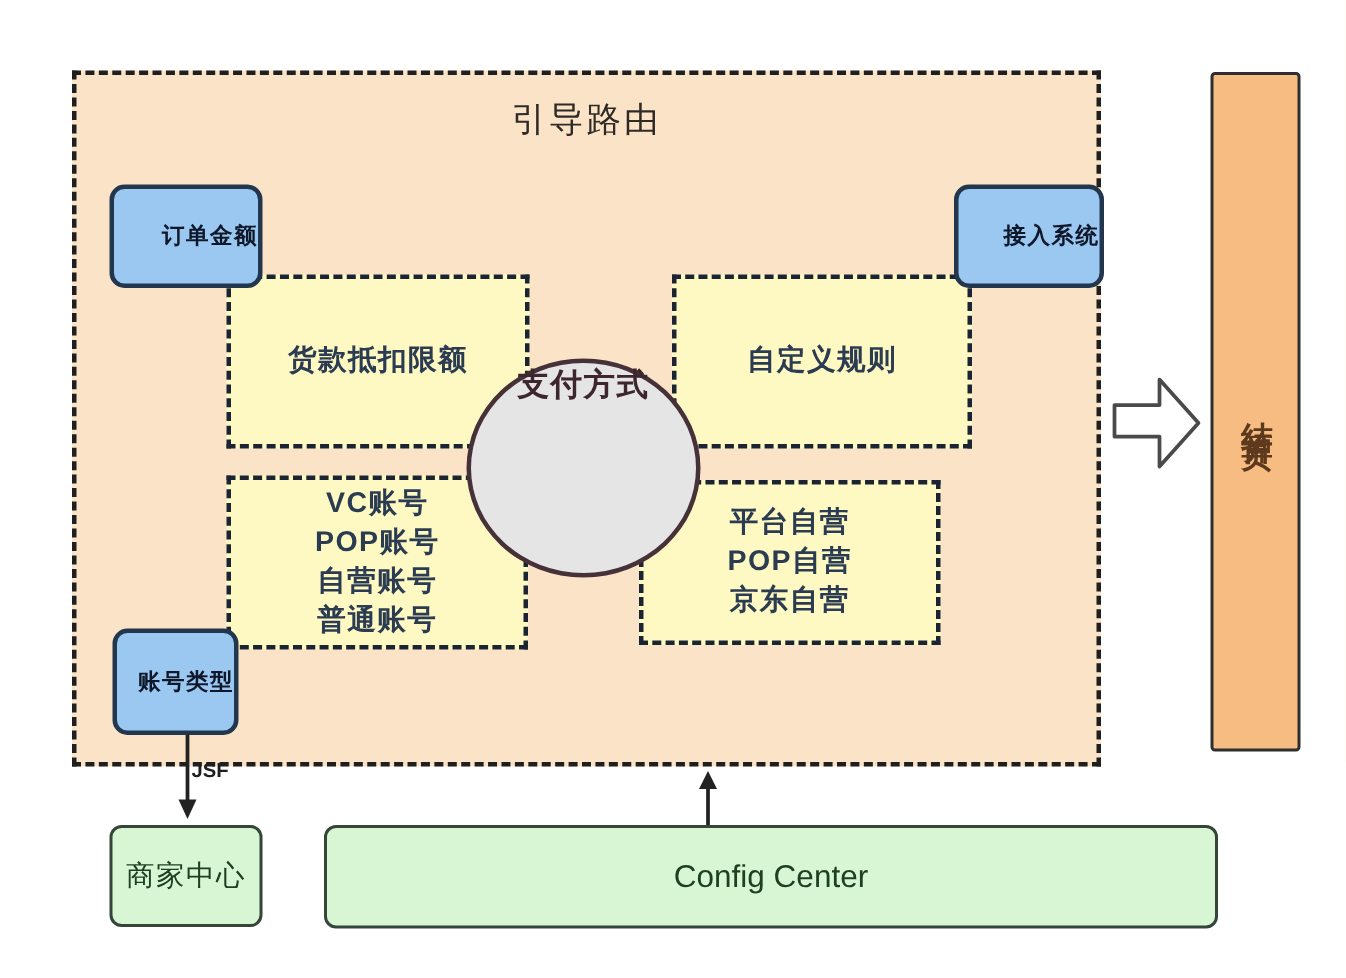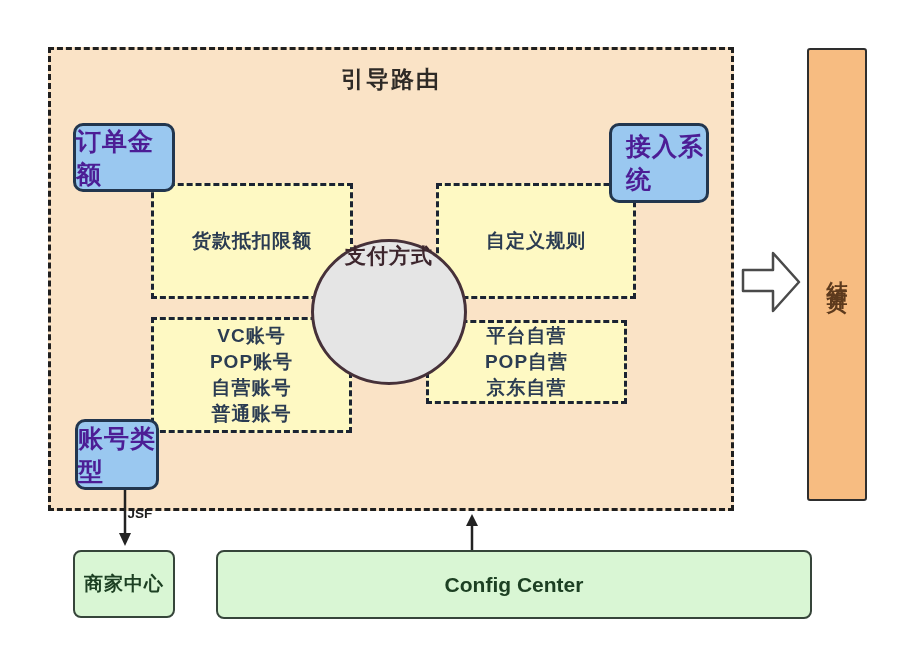--- a/index.html
+++ b/index.html
@@ -7,44 +7,44 @@
     position:relative;width:897px;height:652px;background:#ffffff;overflow:hidden;
     font-family:"Liberation Sans","DejaVu Sans",sans-serif;
   }
   
   .routing-container{
     position:absolute;left:48px;top:47px;width:686px;height:464px;
     background:#FAE3C6;border:3px dashed #1f1f1f;z-index:1;box-sizing:border-box;
   }
   .routing-title{
     position:absolute;left:48px;top:64px;width:686px;text-align:center;
-    font-size:23px;font-weight:bold;color:#2e2a26;letter-spacing:2px;z-index:2;
+    font-size:23px;font-weight:normal;color:#2e2a26;letter-spacing:2px;z-index:2;
   }
   
   .box-blue{
     position:absolute;background:#9AC8F0;border:3px solid #22364e;border-radius:10px;
-    display:flex;align-items:center;justify-content:flex-start;
-    font-size:25px;font-weight:bold;color:#4c1d95;z-index:4;box-sizing:border-box;
+    display:flex;align-items:center;justify-content:flex-end;
+    font-size:15px;font-weight:bold;color:#0f172a;z-index:4;box-sizing:border-box;
     letter-spacing:1px;
   }
   
   .box-dashed{
     position:absolute;background:#fef9c3;border:3px dashed #1b2433;
     display:flex;flex-direction:column;align-items:center;justify-content:center;
     font-size:19px;font-weight:bold;color:#2b3c52;z-index:3;box-sizing:border-box;
     letter-spacing:1px;line-height:26px;text-align:center;
   }
   .node-order-amount{left:73px;top:123px;width:102px;height:69px;}
-  .node-access-system{left:609px;top:123px;width:100px;height:80px;padding-left:14px;}
+  .node-access-system{left:636px;top:123px;width:100px;height:69px;padding-left:14px;}
   .node-account-type{left:75px;top:419px;width:84px;height:71px;}
   .node-product-type{left:606px;top:419px;width:102px;height:70px;}
   .node-deduction-limit{left:151px;top:183px;width:202px;height:116px;}
-  .node-custom-rules{left:436px;top:183px;width:200px;height:116px;}
+  .node-custom-rules{left:448px;top:183px;width:200px;height:116px;}
   .node-account-detail{left:151px;top:317px;width:201px;height:116px;}
-  .node-product-detail{left:426px;top:320px;width:201px;height:84px;}
+  .node-product-detail{left:426px;top:320px;width:201px;height:110px;}
   
   .payment-circle{
     position:absolute;left:311px;top:239px;width:156px;height:146px;
     background:#e5e5e5;border:3px solid #463139;border-radius:50%;
     display:flex;align-items:flex-start;justify-content:center;
     font-size:21px;font-weight:bold;color:#3d262d;z-index:5;box-sizing:border-box;
     letter-spacing:1px;
   }
   
   .checkout-bar{
@@ -53,21 +53,21 @@
     display:flex;align-items:center;justify-content:center;z-index:3;box-sizing:border-box;
   }
   .checkout-label{
     writing-mode:vertical-rl;text-orientation:upright;
     font-size:21px;font-weight:bold;color:#5d3a1d;letter-spacing:7px;
   }
   
   .box-green{
     position:absolute;background:#D9F6D4;border:2.5px solid#36453a;border-radius:8px;
     display:flex;align-items:center;justify-content:center;
-    font-weight:bold;color:#1d4023;z-index:3;box-sizing:border-box;
+    font-weight:normal;color:#1d4023;z-index:3;box-sizing:border-box;
   }
   .node-merchant-center{left:73px;top:550px;width:102px;height:68px;font-size:19px;letter-spacing:1px;}
   .node-config-center{left:216px;top:550px;width:596px;height:69px;font-size:21px;}
   
   .arrow-svg{position:absolute;z-index:6;}
   .jsf-label{
     position:absolute;left:118px;top:506px;width:44px;text-align:center;
     font-size:13.5px;font-weight:bold;color:#1f1f1f;z-index:7;
   }
 </style>

